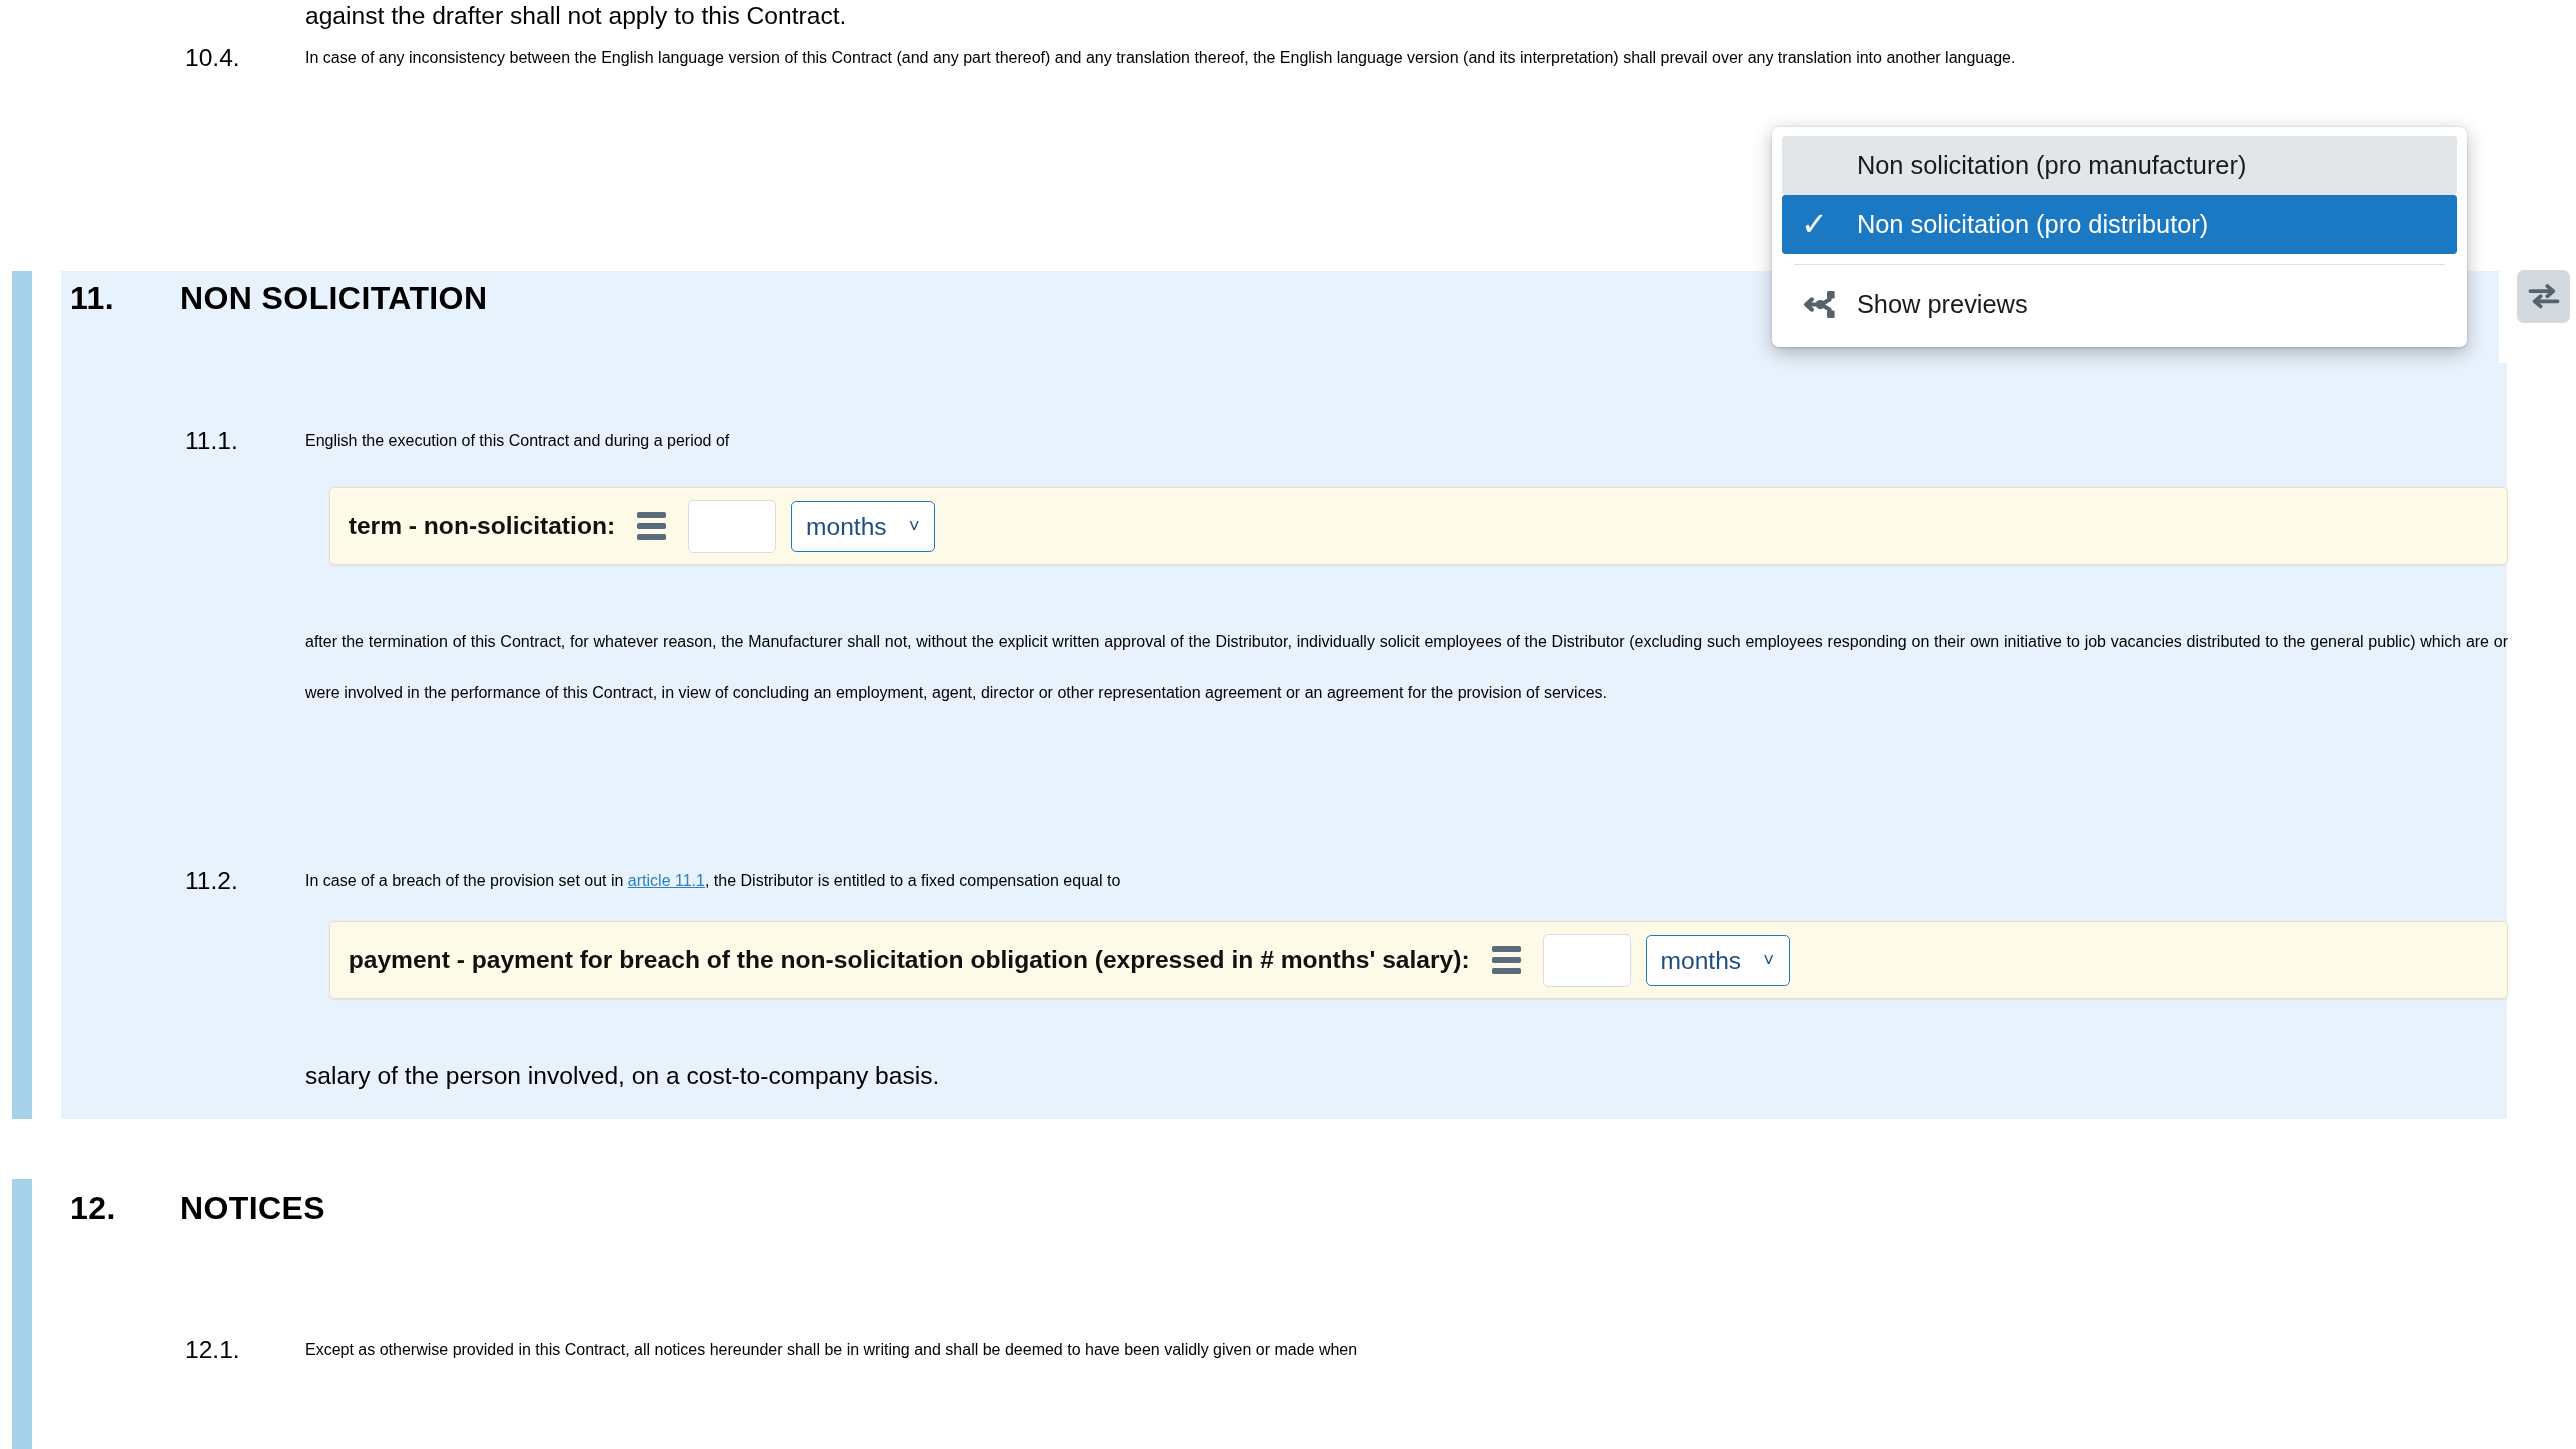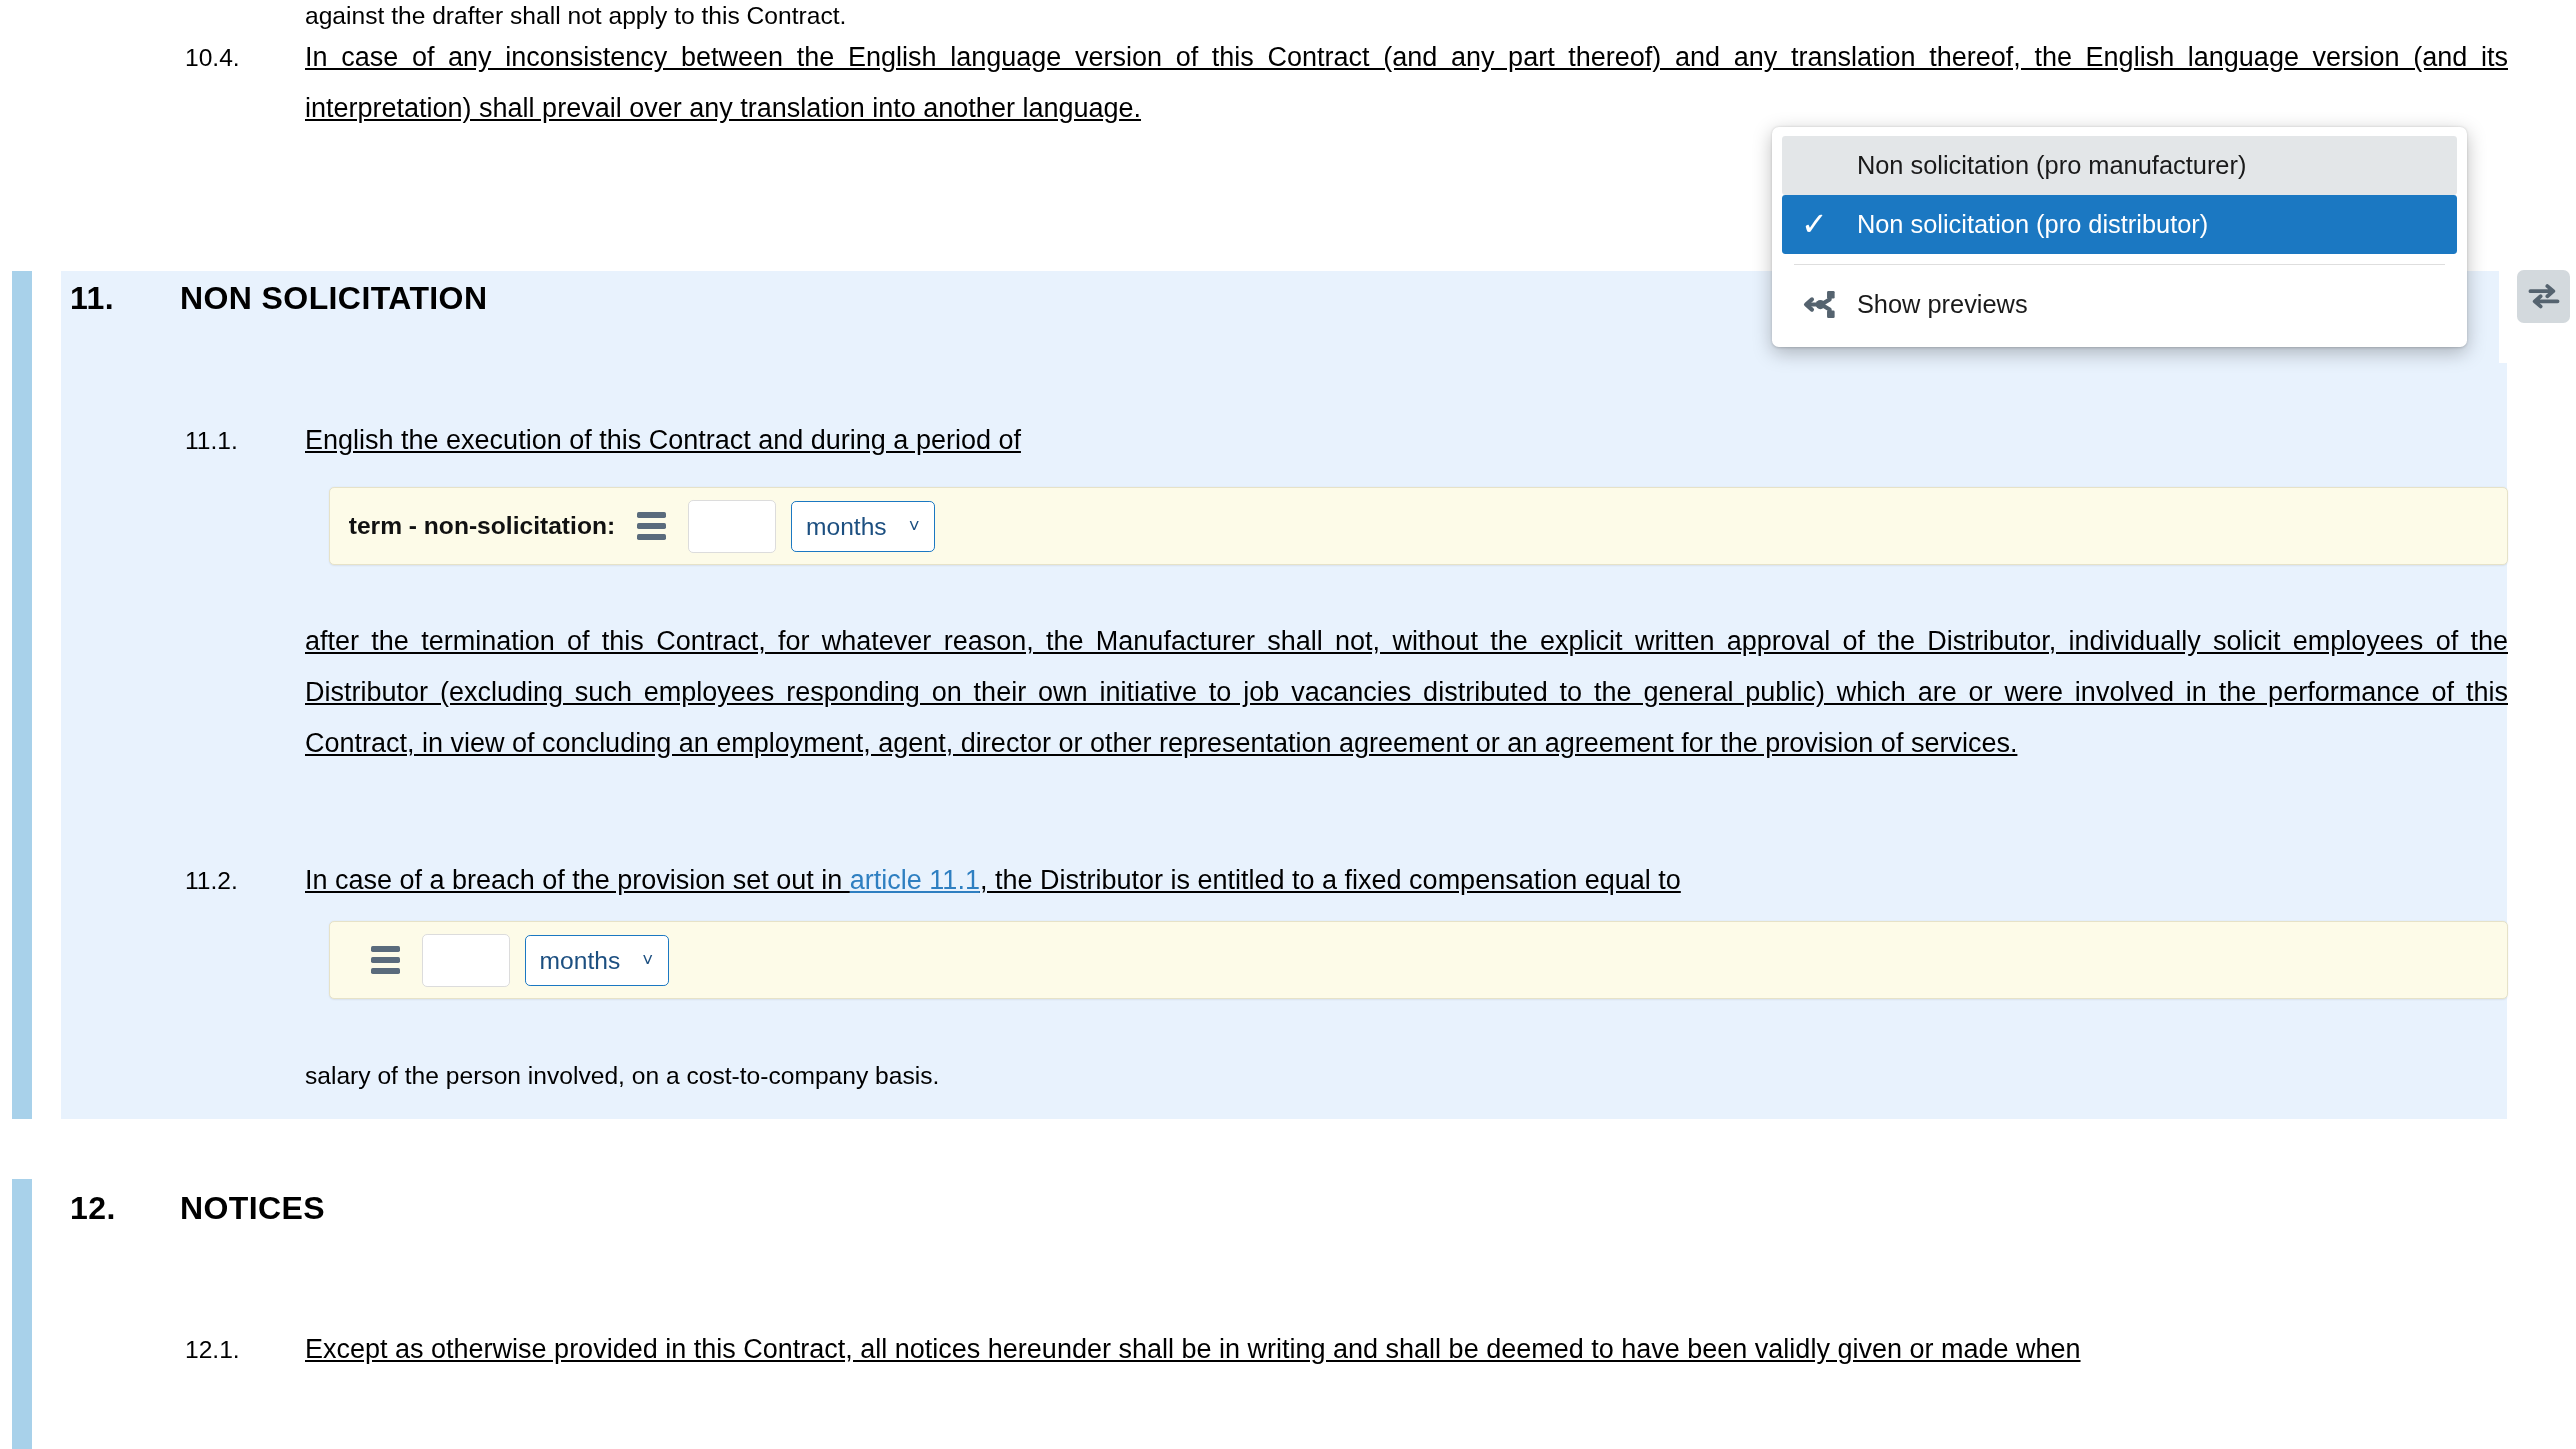--- a/index.html
+++ b/index.html
@@ -30,25 +30,24 @@
     align-items: flex-start;
   }
   .clause-num {
     width: 120px;
     flex: 0 0 120px;
     font-size: 24.6px;
     line-height: 51px;
     color: #000;
   }
   .clause-body {
-    font-size: 27px;
+    font-size: 16px;
     line-height: 51px;
     text-align: justify;
     text-justify: inter-word;
-    text-decoration: underline;
   }
   .clause-body.last-line-left { text-align-last: left; }
 
   .plain-line {
     position: absolute;
     font-size: 24.6px;
     line-height: 51px;
   }
 
   
@@ -307,20 +306,21 @@
   <div class="clause-body" style="position:absolute; left:305px; top:616px; width:2203px;">after the termination of this Contract, for whatever reason, the Manufacturer shall not, without the explicit written approval of the Distributor, individually solicit employees of the Distributor (excluding such employees responding on their own initiative to job vacancies distributed to the general public) which are or were involved in the performance of this Contract, in view of concluding an employment, agent, director or other representation agreement or an agreement for the provision of services.</div>
 
   <div class="clause" style="left:185px; top:855px; width:2323px;">
     <div class="clause-num">11.2.</div>
     <div class="clause-body last-line-left" style="width:2203px;">
       <span>In case of a breach of the provision set out in </span><a class="link" href="#">article 11.1</a><span>, the Distributor is entitled to a fixed compensation equal to</span>
     </div>
   </div>
 
   <div class="var-box" style="left:329px; top:921px; width:2179px; height:78px;">
+    <span class="var-label">payment - payment for breach of the non-solicitation obligation (expressed in # months' salary):</span>
     <span class="hamburger-icon">
       <span></span>
         <span></span>
         <span></span>
     </span>
     <input class="var-input" type="text" value="" style="">
     <span class="var-select-wrap">
       <select class="var-select">
         <option>months</option>
       </select>

